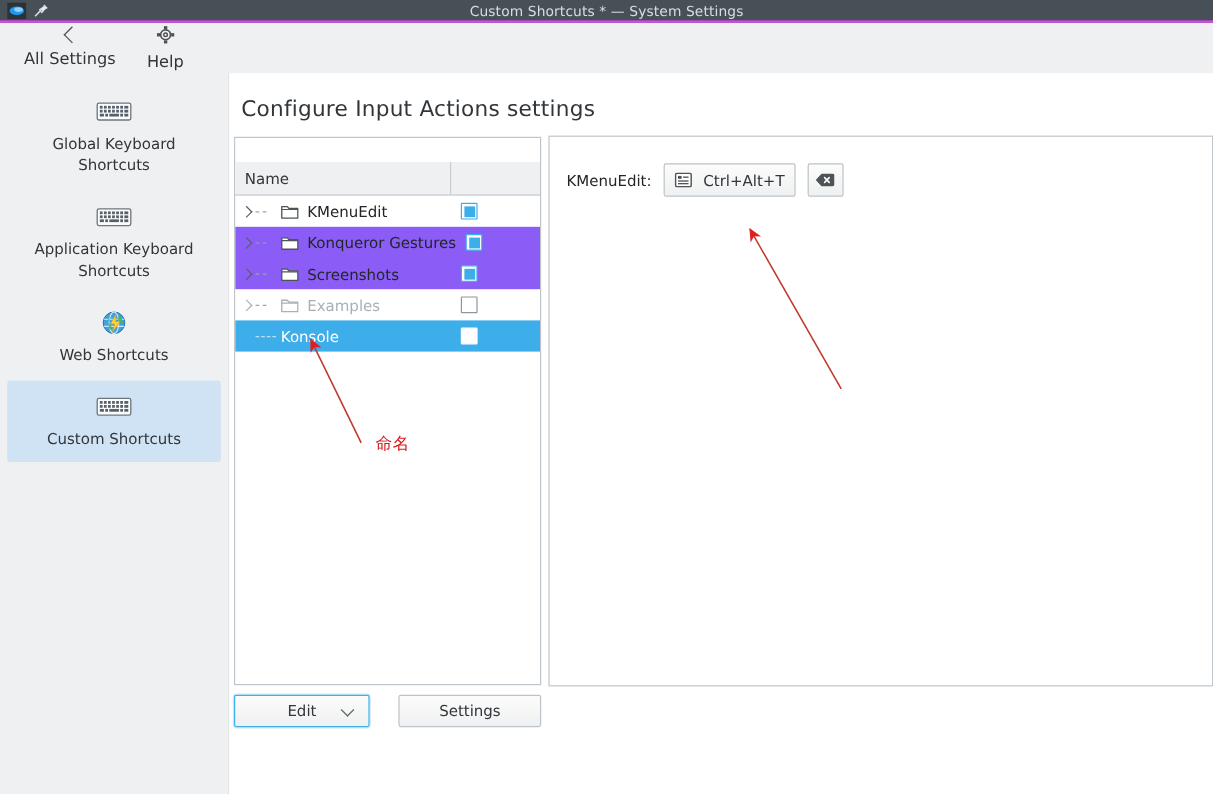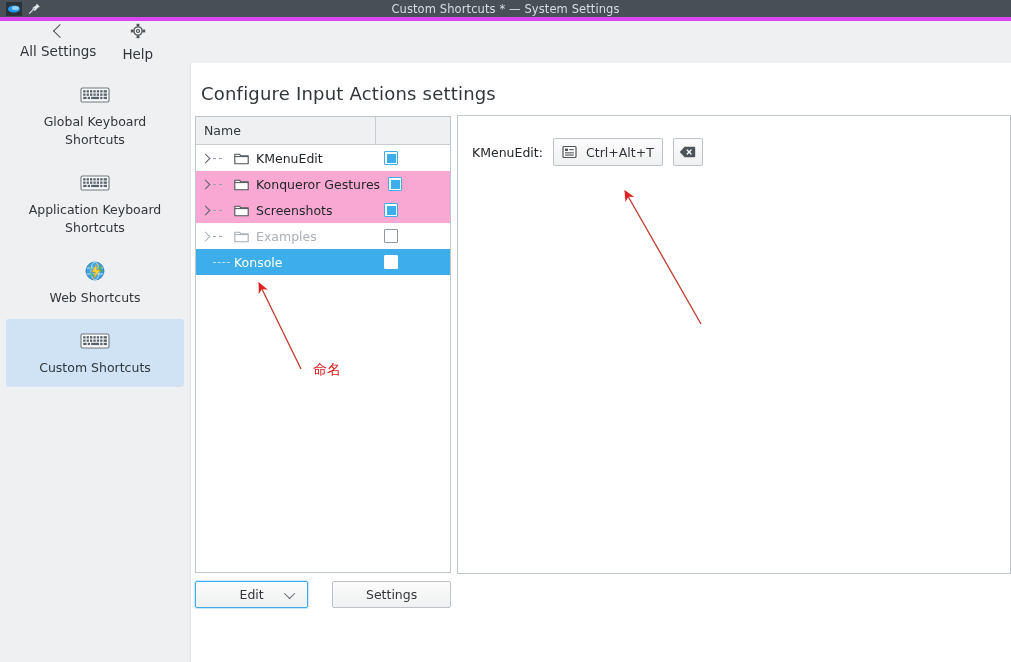--- a/index.html
+++ b/index.html
@@ -17,21 +17,21 @@
     position: relative;
   }
 
   
   #titlebar {
     height: 17px;
     background: #475057;
     display: flex;
     align-items: center;
     position: relative;
-    border-bottom: 4px solid #d946ef;
+    border-bottom: 2px solid #d946ef;
   }
   #tray-icons {
     display: flex;
     align-items: center;
     gap: 4px;
     padding-left: 6px;
     position: relative;
     z-index: 2;
   }
   .tray-ico { width: 16px; height: 14px; display: block; }
@@ -146,40 +146,41 @@
     flex-direction: column;
   }
   #tree-header {
     display: flex;
     height: 27px;
     background: #eff0f1;
     border-bottom: 1px solid #c6ccd1;
     flex: 0 0 27px;
     font-size: 12.5px;
     color: #31363b;
+    margin-top: 20px;
   }
   #tree-header .hcol-name {
     flex: 1;
     display: flex;
     align-items: center;
     padding-left: 8px;
     border-right: 1px solid #c6ccd1;
   }
   #tree-header .hcol-chk { width: 74px; }
   #tree-rows { flex: 1; overflow: hidden; }
   .trow {
     display: flex;
     align-items: center;
     height: 26px;
     font-size: 12.5px;
     color: #232629;
     position: relative;
     cursor: pointer;
   }
-  .trow.alt { background: #f9a8d4; }
+  .trow.alt { background: #8b5cf6; }
   .trow.selected { background: #3daee9; color: #ffffff; }
   .trow.disabled { color: #a9b0b6; }
   .trow .twig {
     width: 38px;
     flex: 0 0 38px;
     display: flex;
     align-items: center;
     padding-left: 6px;
     box-sizing: border-box;
   }

